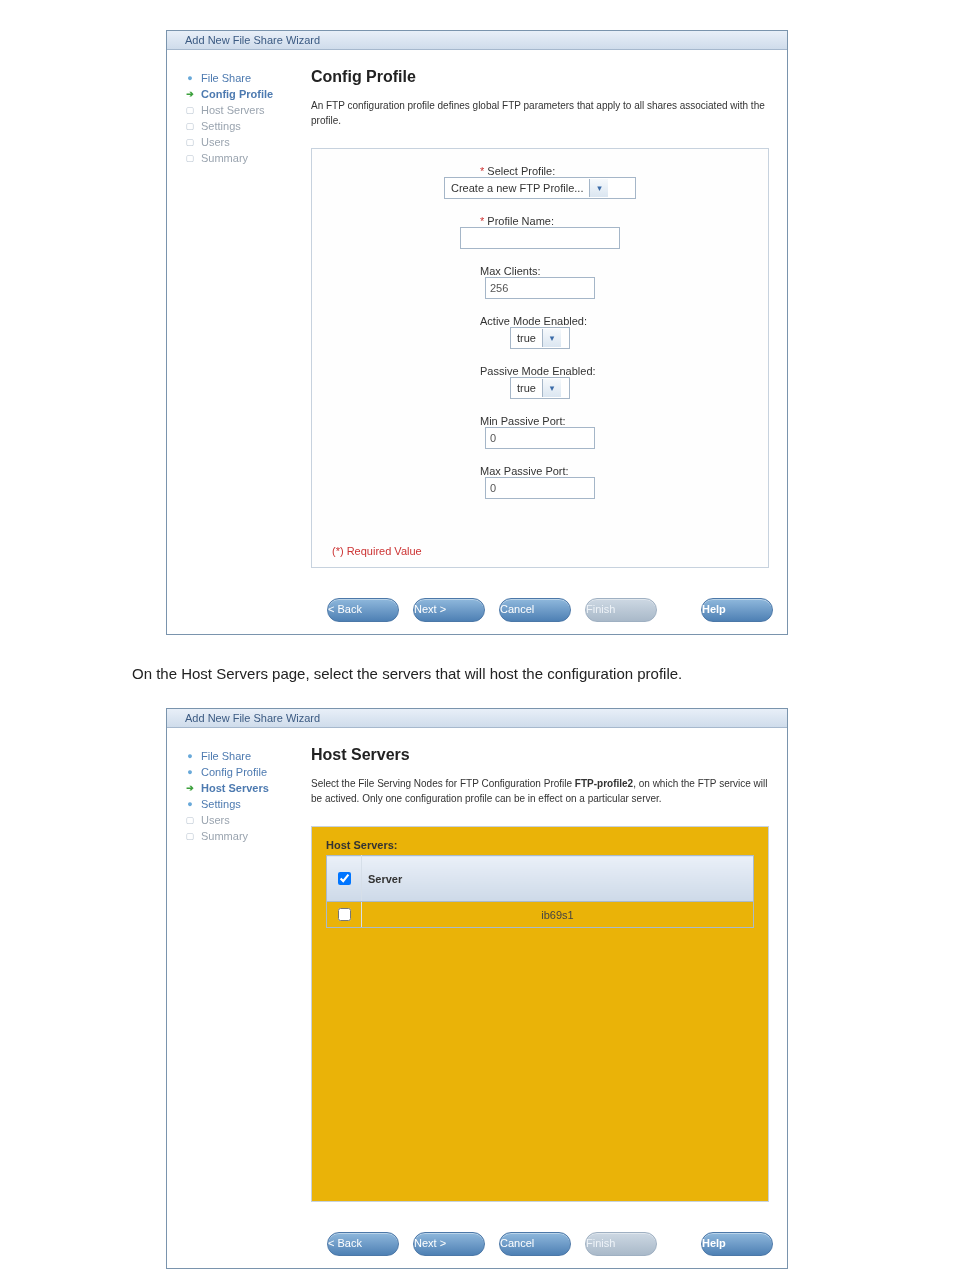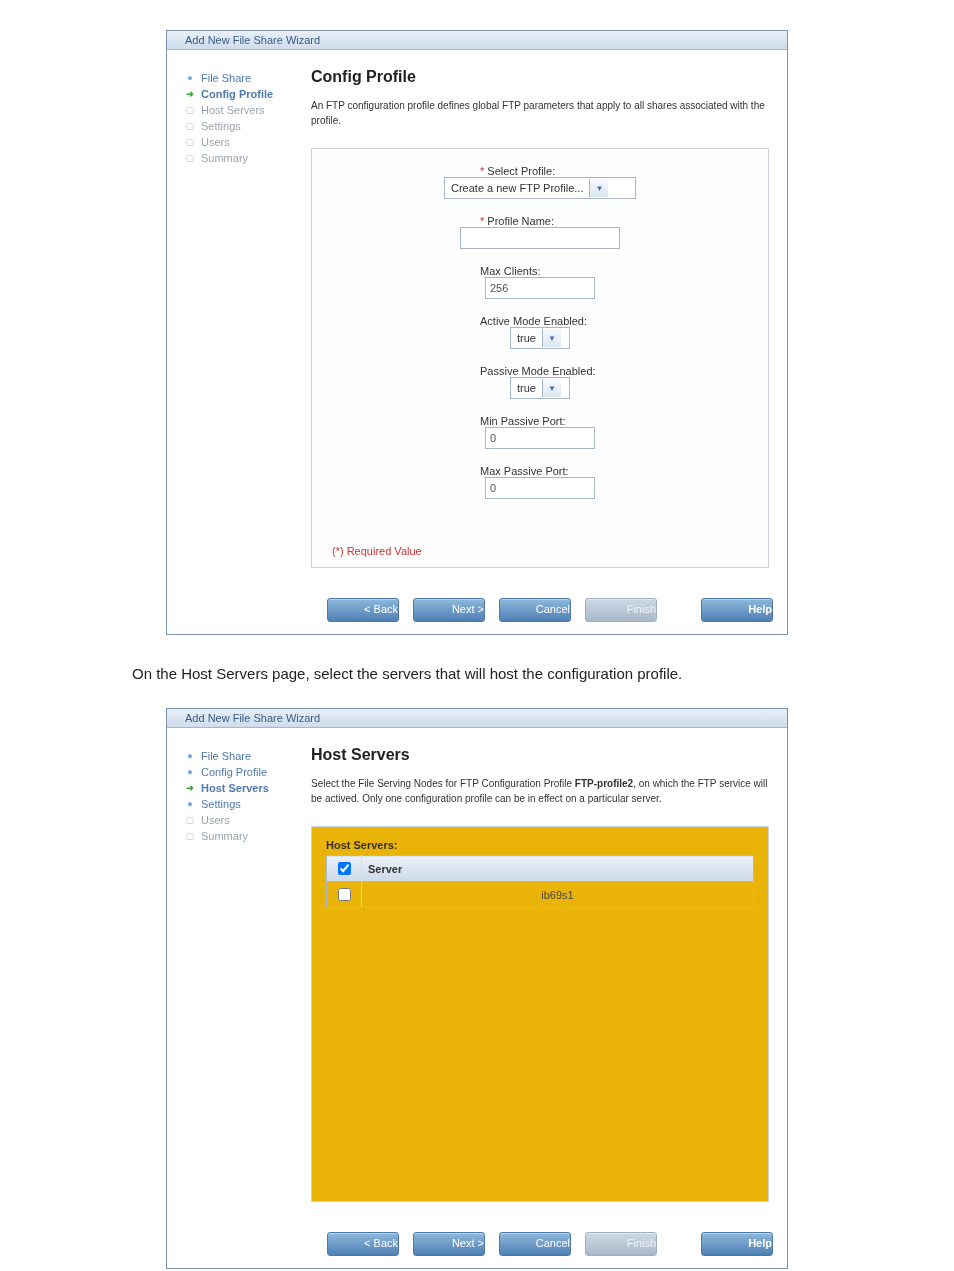--- a/index.html
+++ b/index.html
@@ -122,25 +122,25 @@
     display:flex;
     gap: 14px;
     align-items:center;
     justify-content:flex-start;
     padding-left: 160px;
   }
   .btn {
     min-width: 70px;
     height: 22px;
     border: 1px solid #4c78a8;
-    border-radius: 3px;
+    border-radius: 12px;
     background: linear-gradient(to bottom,#8fb8dc,#4e80b4);
     color: #fff;
     font-size: 11px;
-    text-align:right;
+    text-align:left;
     line-height:20px;
     cursor:pointer;
     box-shadow: inset 0 1px 0 rgba(255,255,255,0.4);
   }
   .btn.disabled {
     background: linear-gradient(to bottom,#cdd8e3,#a9b9c9);
     border-color:#9fb0c2;
     color:#eef3f8;
     cursor:default;
   }
@@ -165,21 +165,21 @@
   .server-table {
     border: 1px solid #a9bacc;
     width: 100%;
     border-collapse: collapse;
     font-size:11px;
   }
   .server-table th {
     background: linear-gradient(to bottom,#eaf0f8,#cdd9e8);
     border-bottom:1px solid #a9bacc;
     text-align:left;
-    padding: 3px 6px;
+    padding: 13px 6px;
     font-weight:bold;
     color:#333;
   }
   .server-table th.cb-col, .server-table td.cb-col { width:22px; border-right:1px solid #d6dfe9; text-align:center; }
   .server-table td {
     border-bottom:1px solid #e5ebf2;
     padding: 3px 6px;
     color:#444;
     text-align:center;
   }

